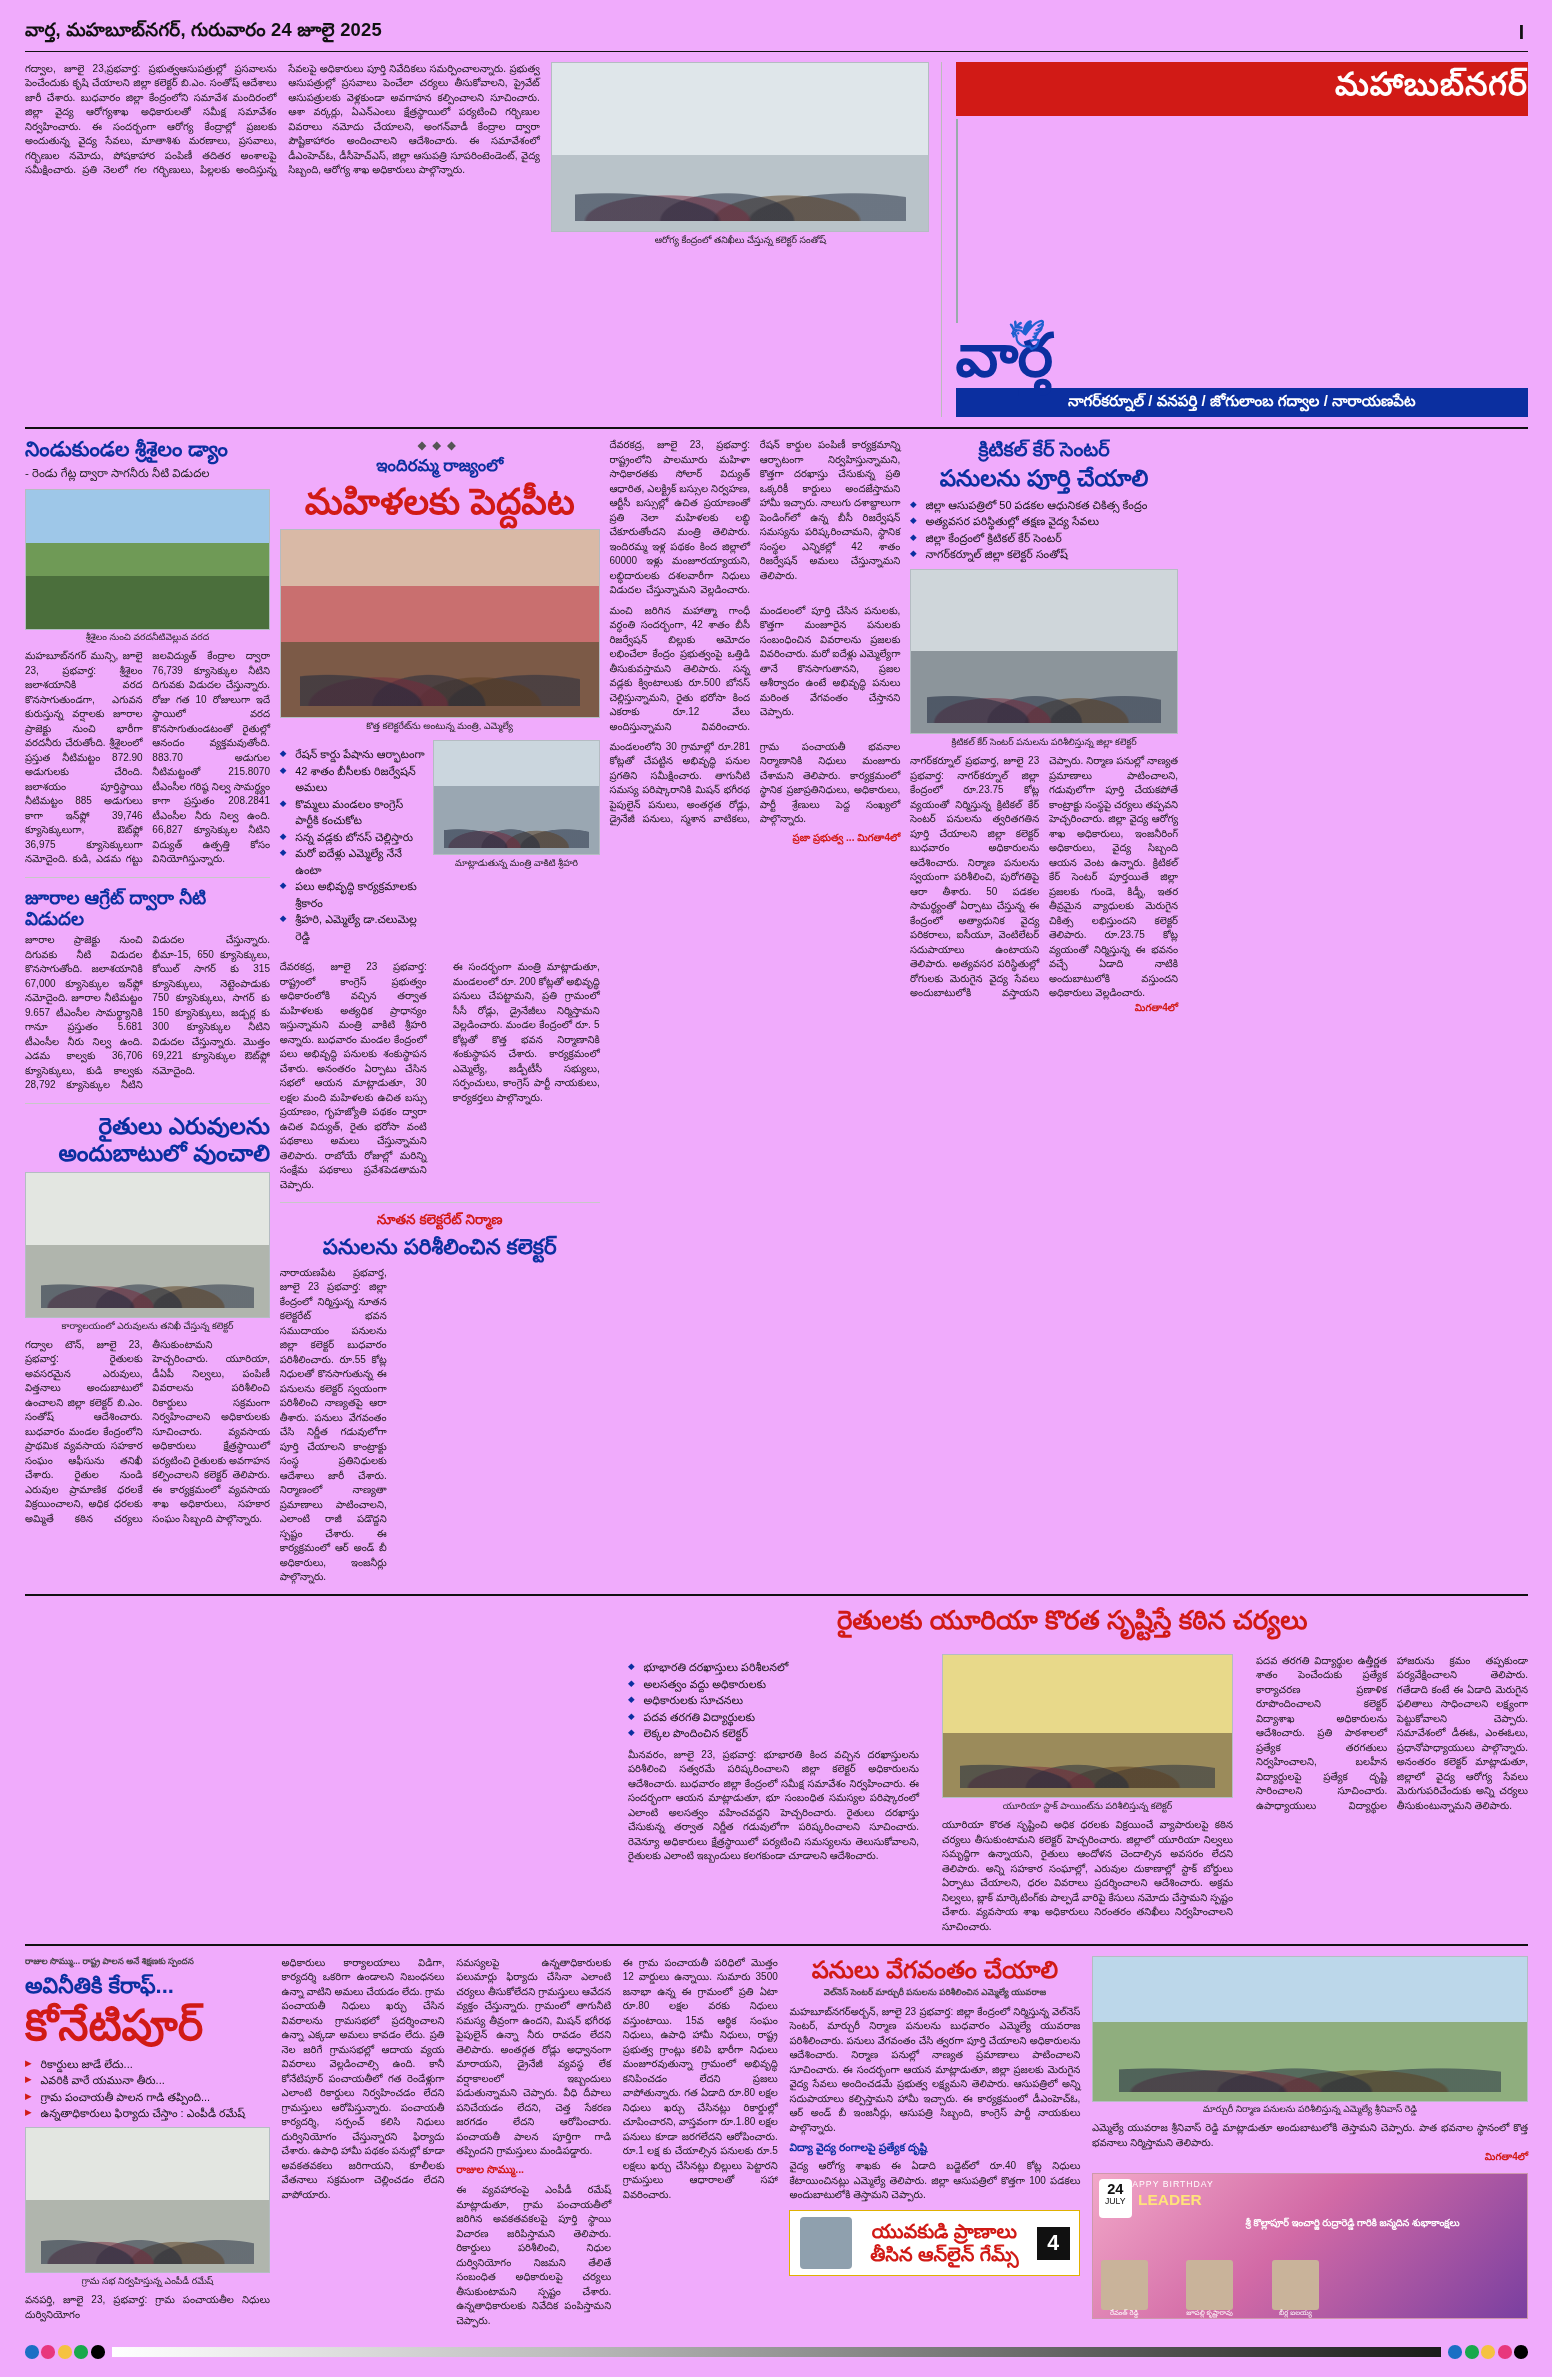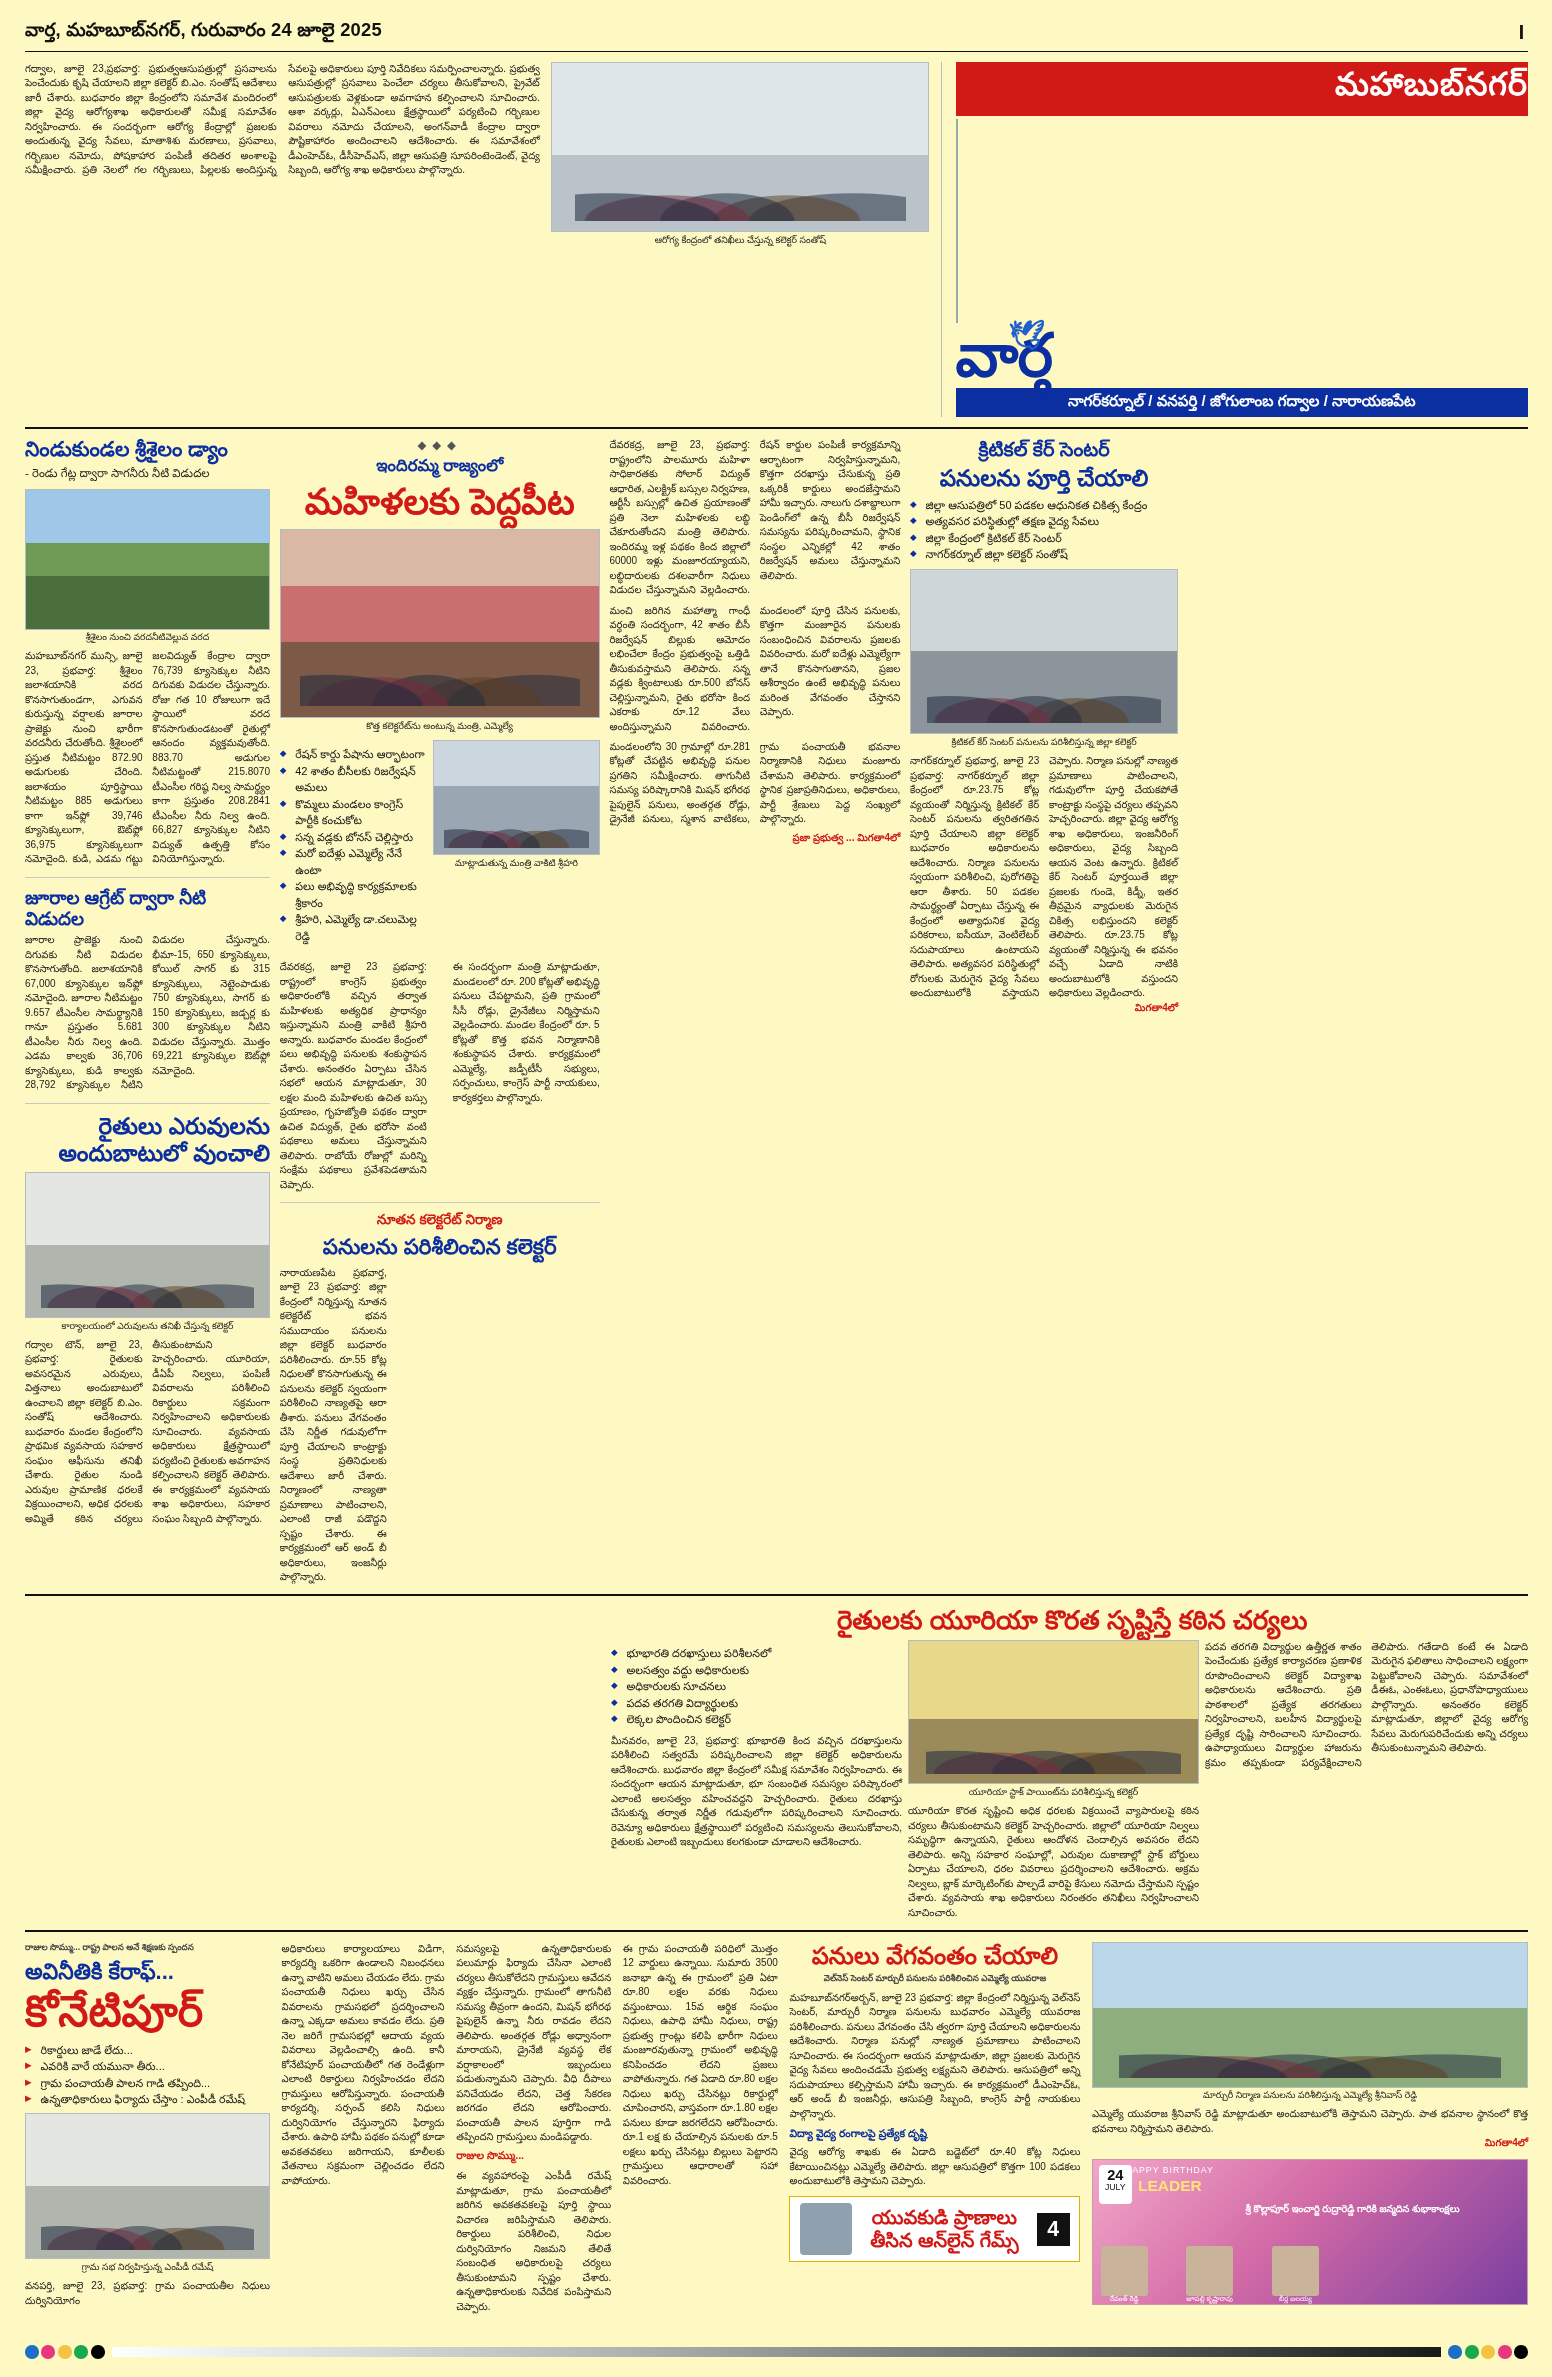--- a/index.html
+++ b/index.html
@@ -4,21 +4,21 @@
 <style>
   * { box-sizing: border-box; }
   html, body { margin:0; padding:0; }
   body {
     width:1553px; height:2377px;
     background:#ffffff;
     font-family:"Liberation Sans", sans-serif;
     color:#111;
     overflow:hidden;
   }
-  .page { position:relative; width:1553px; height:2377px; background:#fef9c3; padding:19.4px 25px; }
+  .page { position:relative; width:1553px; height:2377px; background:#f0abfc; padding:19.4px 25px; }
 
   
   .topbar { display:flex; align-items:center; justify-content:space-between;
             border-bottom:1.9px solid #111; padding-bottom:5.8px; }
   .topbar .dateline { font-size:18.4px; font-weight:bold; letter-spacing:0.2px; }
   .topbar .pagemark { font-size:19.4px; font-weight:bold; padding-right:3.9px; }
 
   
   .headzone { display:flex; gap:13.6px; margin-top:9.7px; }
   .lead { flex: 0 0 917px; border-right:1px solid #bbb; padding-right:11.6px; }
@@ -228,21 +228,21 @@
 
   <div class="hr2"></div>
 
   <div style="display:flex;gap:11.6px">
     <div style="flex:0 0 580px"></div>
     <div style="flex:1 1 auto">
       <h2 class="red" style="font-size:26px;text-align:center">రైతులకు యూరియా కొరత సృష్టిస్తే కఠిన చర్యలు</h2>
     </div>
   </div>
 
-  <div style="display:flex;gap:6px;margin-top:0">
+  <div style="display:flex;gap:23px;margin-top:14px">
     <div style="flex:0 0 580px"></div>
     <div style="flex:0 0 291px">
       <ul class="bul">
         <li>భూభారతి దరఖాస్తులు పరిశీలనలో</li>
         <li>అలసత్వం వద్దు అధికారులకు</li>
         <li>అధికారులకు సూచనలు</li>
         <li>పదవ తరగతి విద్యార్థులకు</li>
         <li>లెక్కల పొందించిన కలెక్టర్</li>
       </ul>
       <div class="tx" style="margin-top:5.8px">మీనవరం, జూలై 23, ప్రభవార్త: భూభారతి కింద వచ్చిన దరఖాస్తులను పరిశీలించి సత్వరమే పరిష్కరించాలని జిల్లా కలెక్టర్ అధికారులను ఆదేశించారు. బుధవారం జిల్లా కేంద్రంలో సమీక్ష సమావేశం నిర్వహించారు. ఈ సందర్భంగా ఆయన మాట్లాడుతూ, భూ సంబంధిత సమస్యల పరిష్కారంలో ఎలాంటి అలసత్వం వహించవద్దని హెచ్చరించారు. రైతులు దరఖాస్తు చేసుకున్న తర్వాత నిర్ణీత గడువులోగా పరిష్కరించాలని సూచించారు. రెవెన్యూ అధికారులు క్షేత్రస్థాయిలో పర్యటించి సమస్యలను తెలుసుకోవాలని, రైతులకు ఎలాంటి ఇబ్బందులు కలగకుండా చూడాలని ఆదేశించారు.</div>

